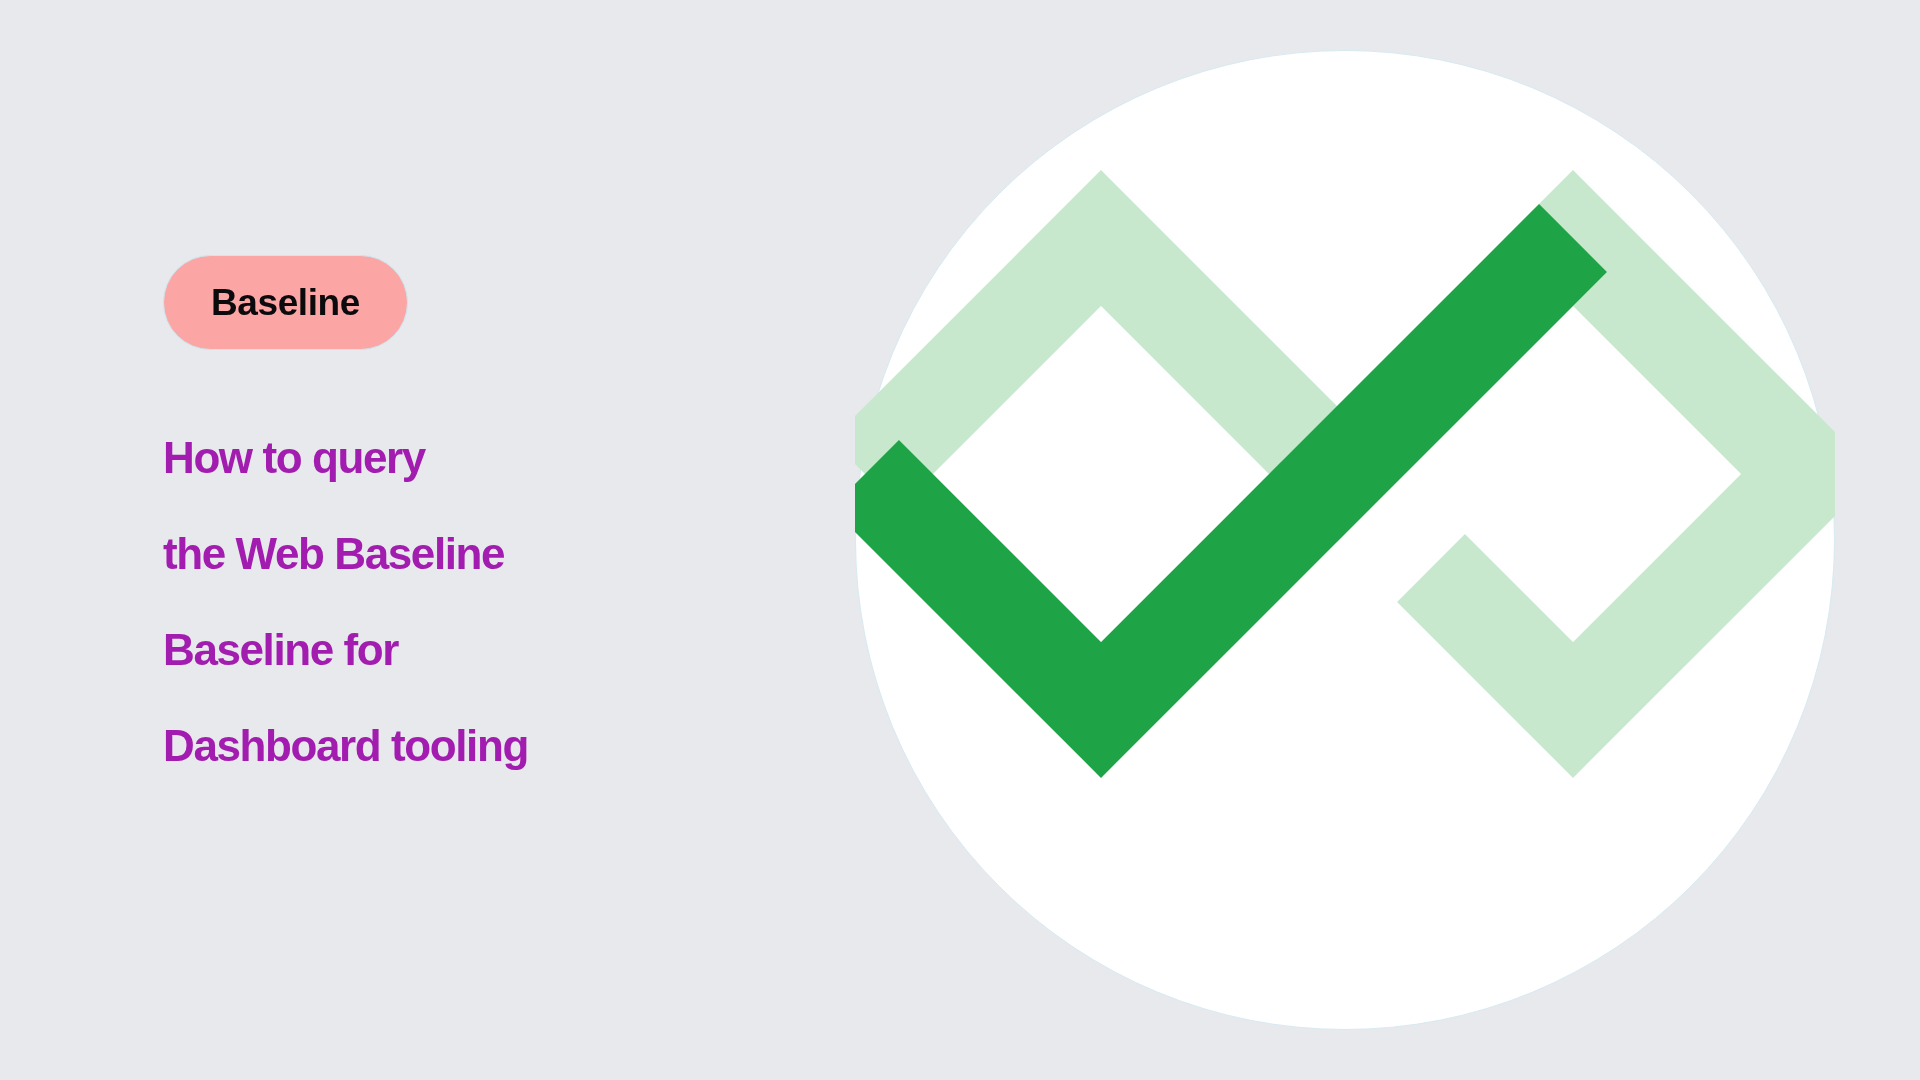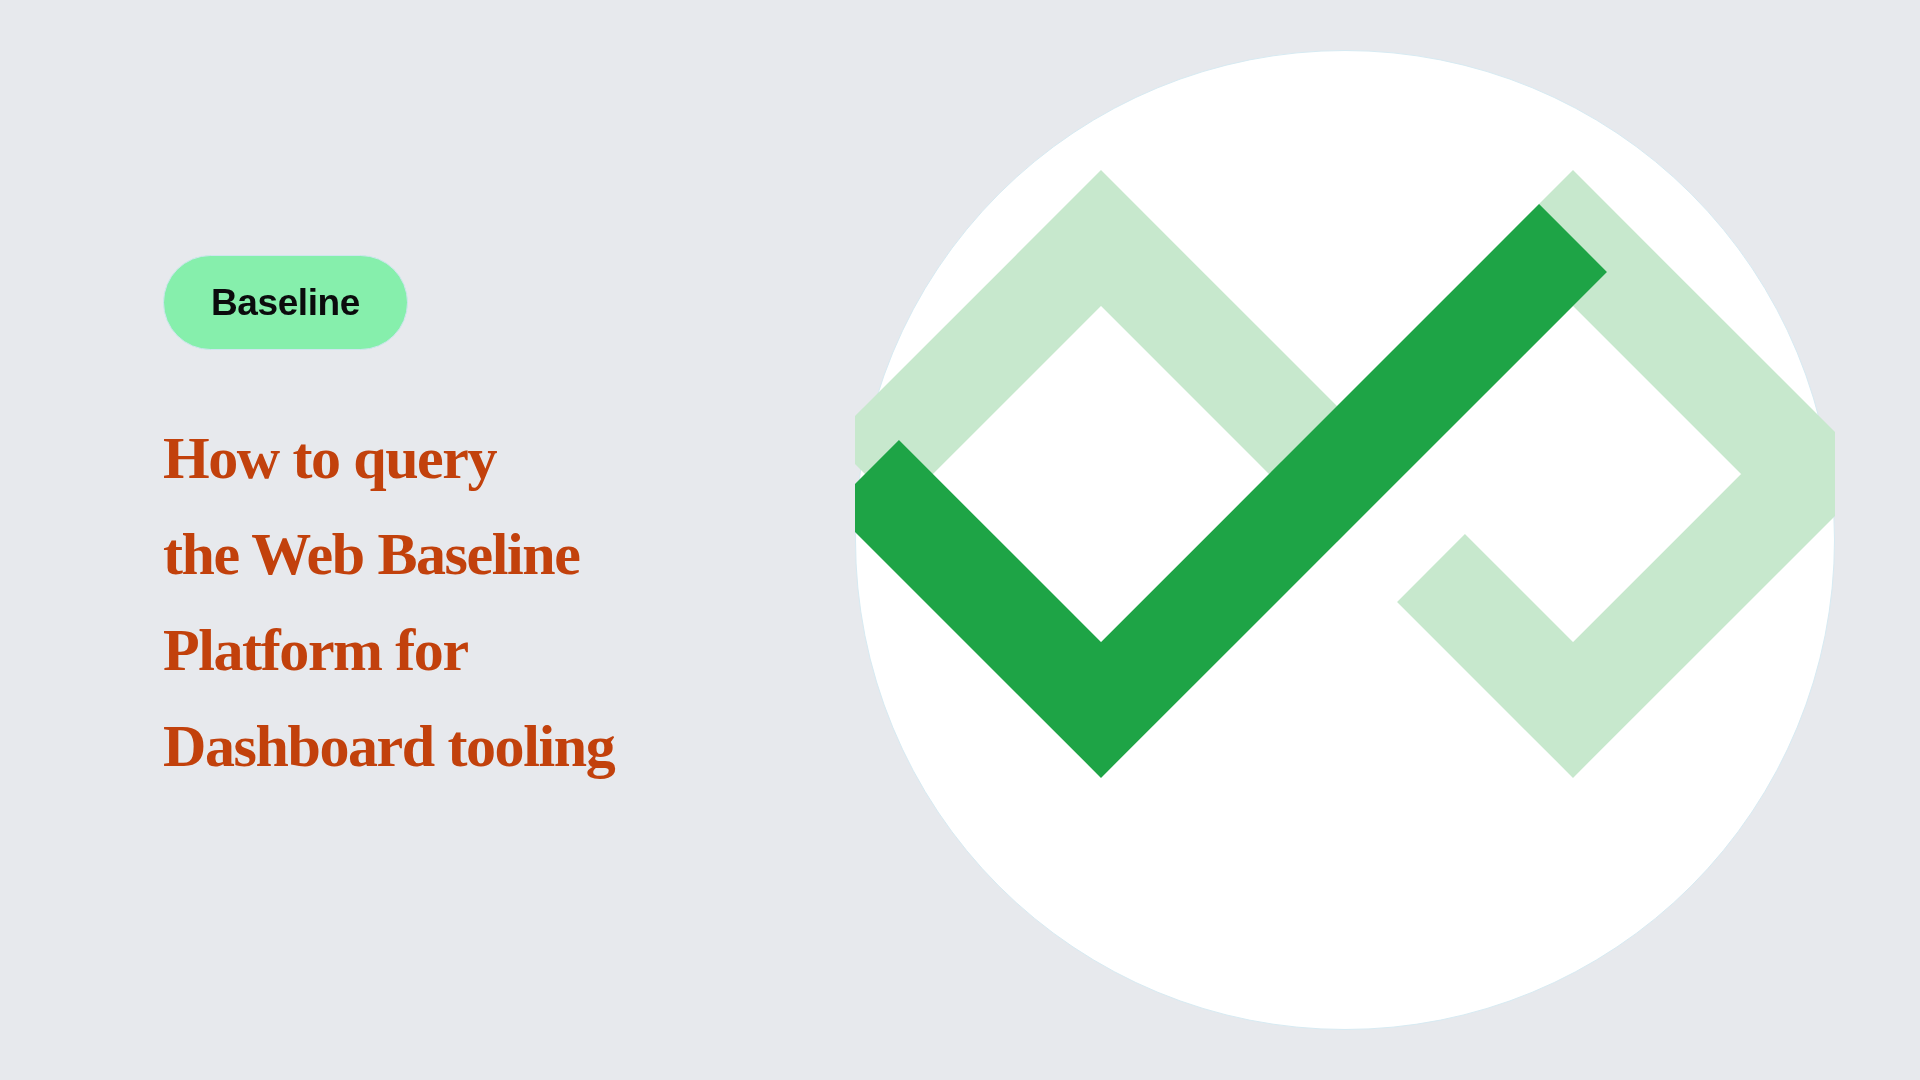--- a/index.html
+++ b/index.html
@@ -48,26 +48,25 @@
   .pill-label {
     font-size:37px;
     font-weight:bold;
     letter-spacing:-0.4px;
     color:#0b0b0d;
     line-height:1;
     white-space:nowrap;
   }
 
   .headline {
-    font-size:60px;
+    font-size:44px;
     font-weight:bold;
     line-height:96px;
     letter-spacing:-1.4px;
-    color:#c2410c;
-    font-family:Liberation Serif, serif;
+    color:#a21caf;
   }
 
   .headline-line { display:block; white-space:nowrap; }
 
   
   .logo-wrap {
     position:absolute;
     left:855px;
     top:50px;
     width:980px;
@@ -89,28 +88,28 @@
     height:100%;
   }
 </style>
 </head>
 <body style="background: rgb(231, 233, 237);">
 
 <div class="banner">
 
   <div class="text-col">
 
-    <div class="pill" style="background: #86efac; border-color: rgb(207, 230, 239);">
+    <div class="pill" style="background: #fca5a5; border-color: rgb(207, 230, 239);">
       <span class="pill-label">Baseline</span>
     </div>
 
     <h1 class="headline">
       <span class="headline-line">How to query</span>
       <span class="headline-line">the Web Baseline</span>
-      <span class="headline-line">Platform for</span>
+      <span class="headline-line">Baseline for</span>
       <span class="headline-line">Dashboard tooling</span>
     </h1>
 
   </div>
 
   <div class="logo-wrap">
 
     <div class="logo-disc" style="background: rgb(255, 255, 255); border-color: rgb(215, 234, 242);"></div>
 
     <svg class="logo-mark" viewBox="0 0 980 980">

